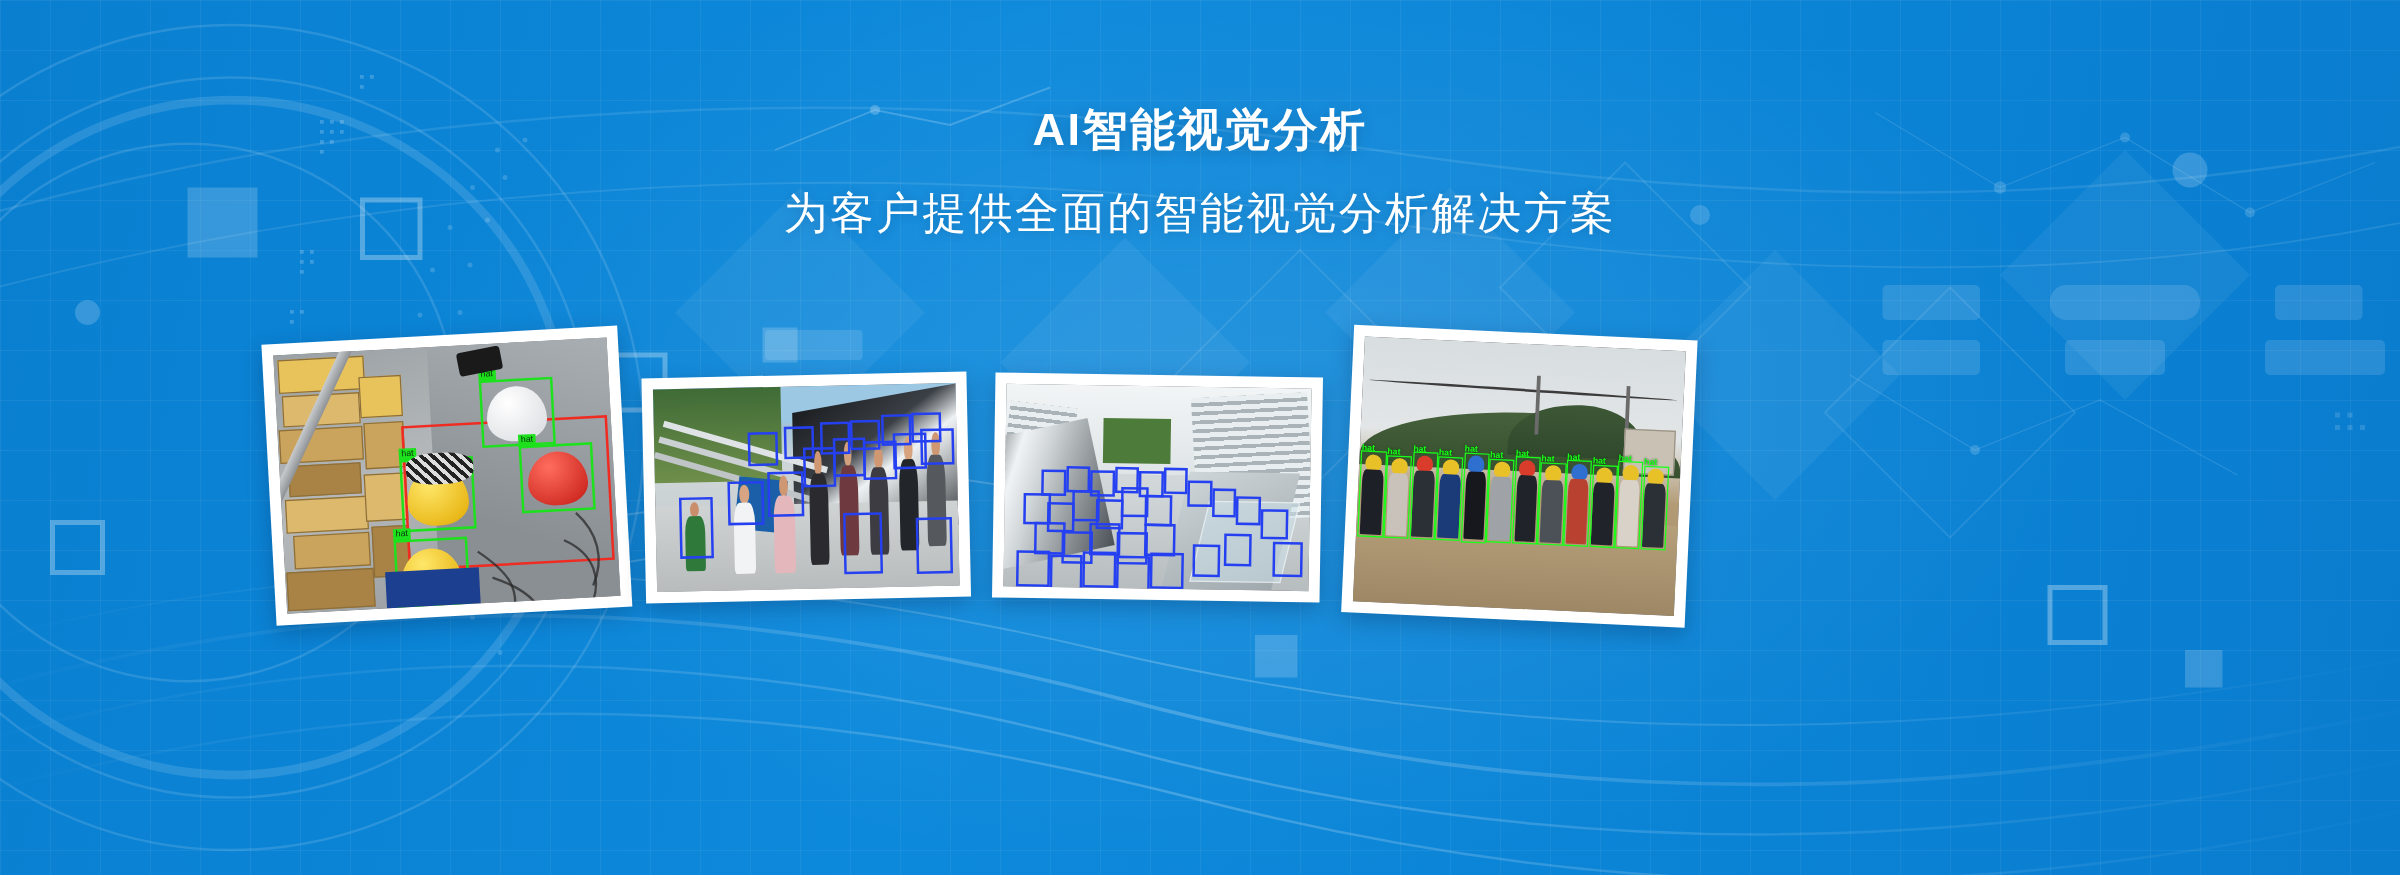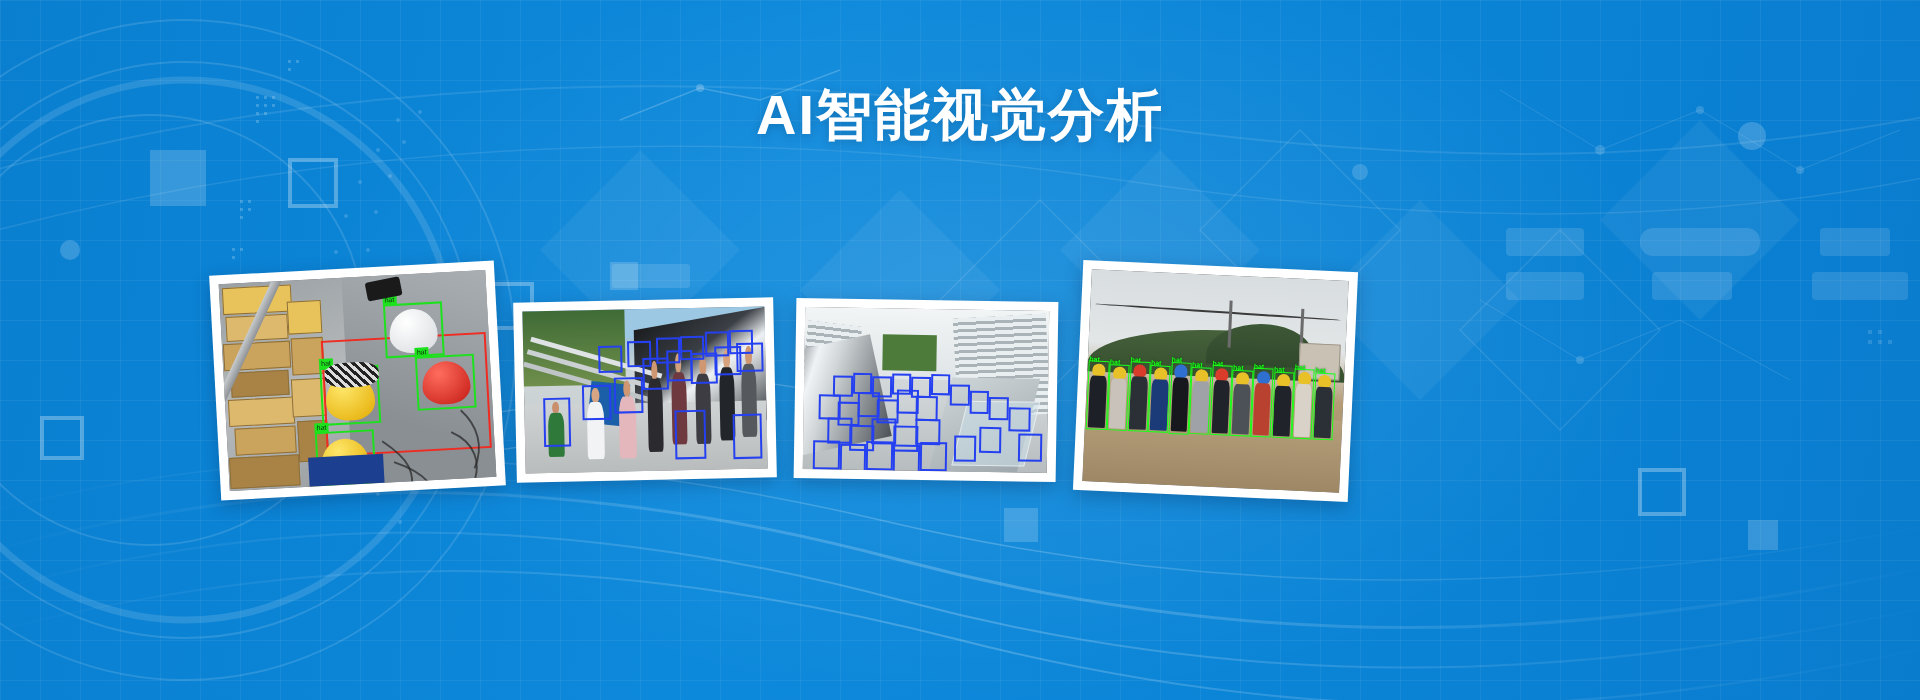--- a/index.html
+++ b/index.html
@@ -32,21 +32,21 @@
   }
   .bg-svg { position:absolute; inset:0; width:1920px; height:700px; }
 
   
   .text-wrap{
     position:absolute; left:0; right:0; top:84px;
     text-align:center; z-index:6;
   }
   .title{
     color:#ffffff;
-    font-size:56px;
+    font-size:36px;
     font-weight:bold;
     letter-spacing:2px;
     line-height:1.1;
     text-shadow:0 2px 10px rgba(0,40,80,.25);
   }
   .subtitle{
     margin-top:26px;
     color:#ffffff;
     font-size:35px;
     font-weight:normal;
@@ -338,20 +338,21 @@
       <rect x="1868" y="340" width="4" height="4"></rect>
         <rect x="1878" y="340" width="4" height="4"></rect>
       <rect x="1888" y="340" width="4" height="4"></rect>
     </g>
   </svg>
 
   <div class="bg-vignette"></div>
 
   <div class="text-wrap">
     <h1 class="title">AI智能视觉分析</h1>
+    <p class="subtitle">为客户提供全面的智能视觉分析解决方案</p>
   </div>
 
   <div class="gallery">
 
     <div class="card" id="card-1">
       <div class="shot">
         <div class="scene s1">
           <div class="floor"></div>
           <div class="boxcol">
             <div class="bx y" style="left:2%;  top:2%;  width:52%; height:13%;"></div>

